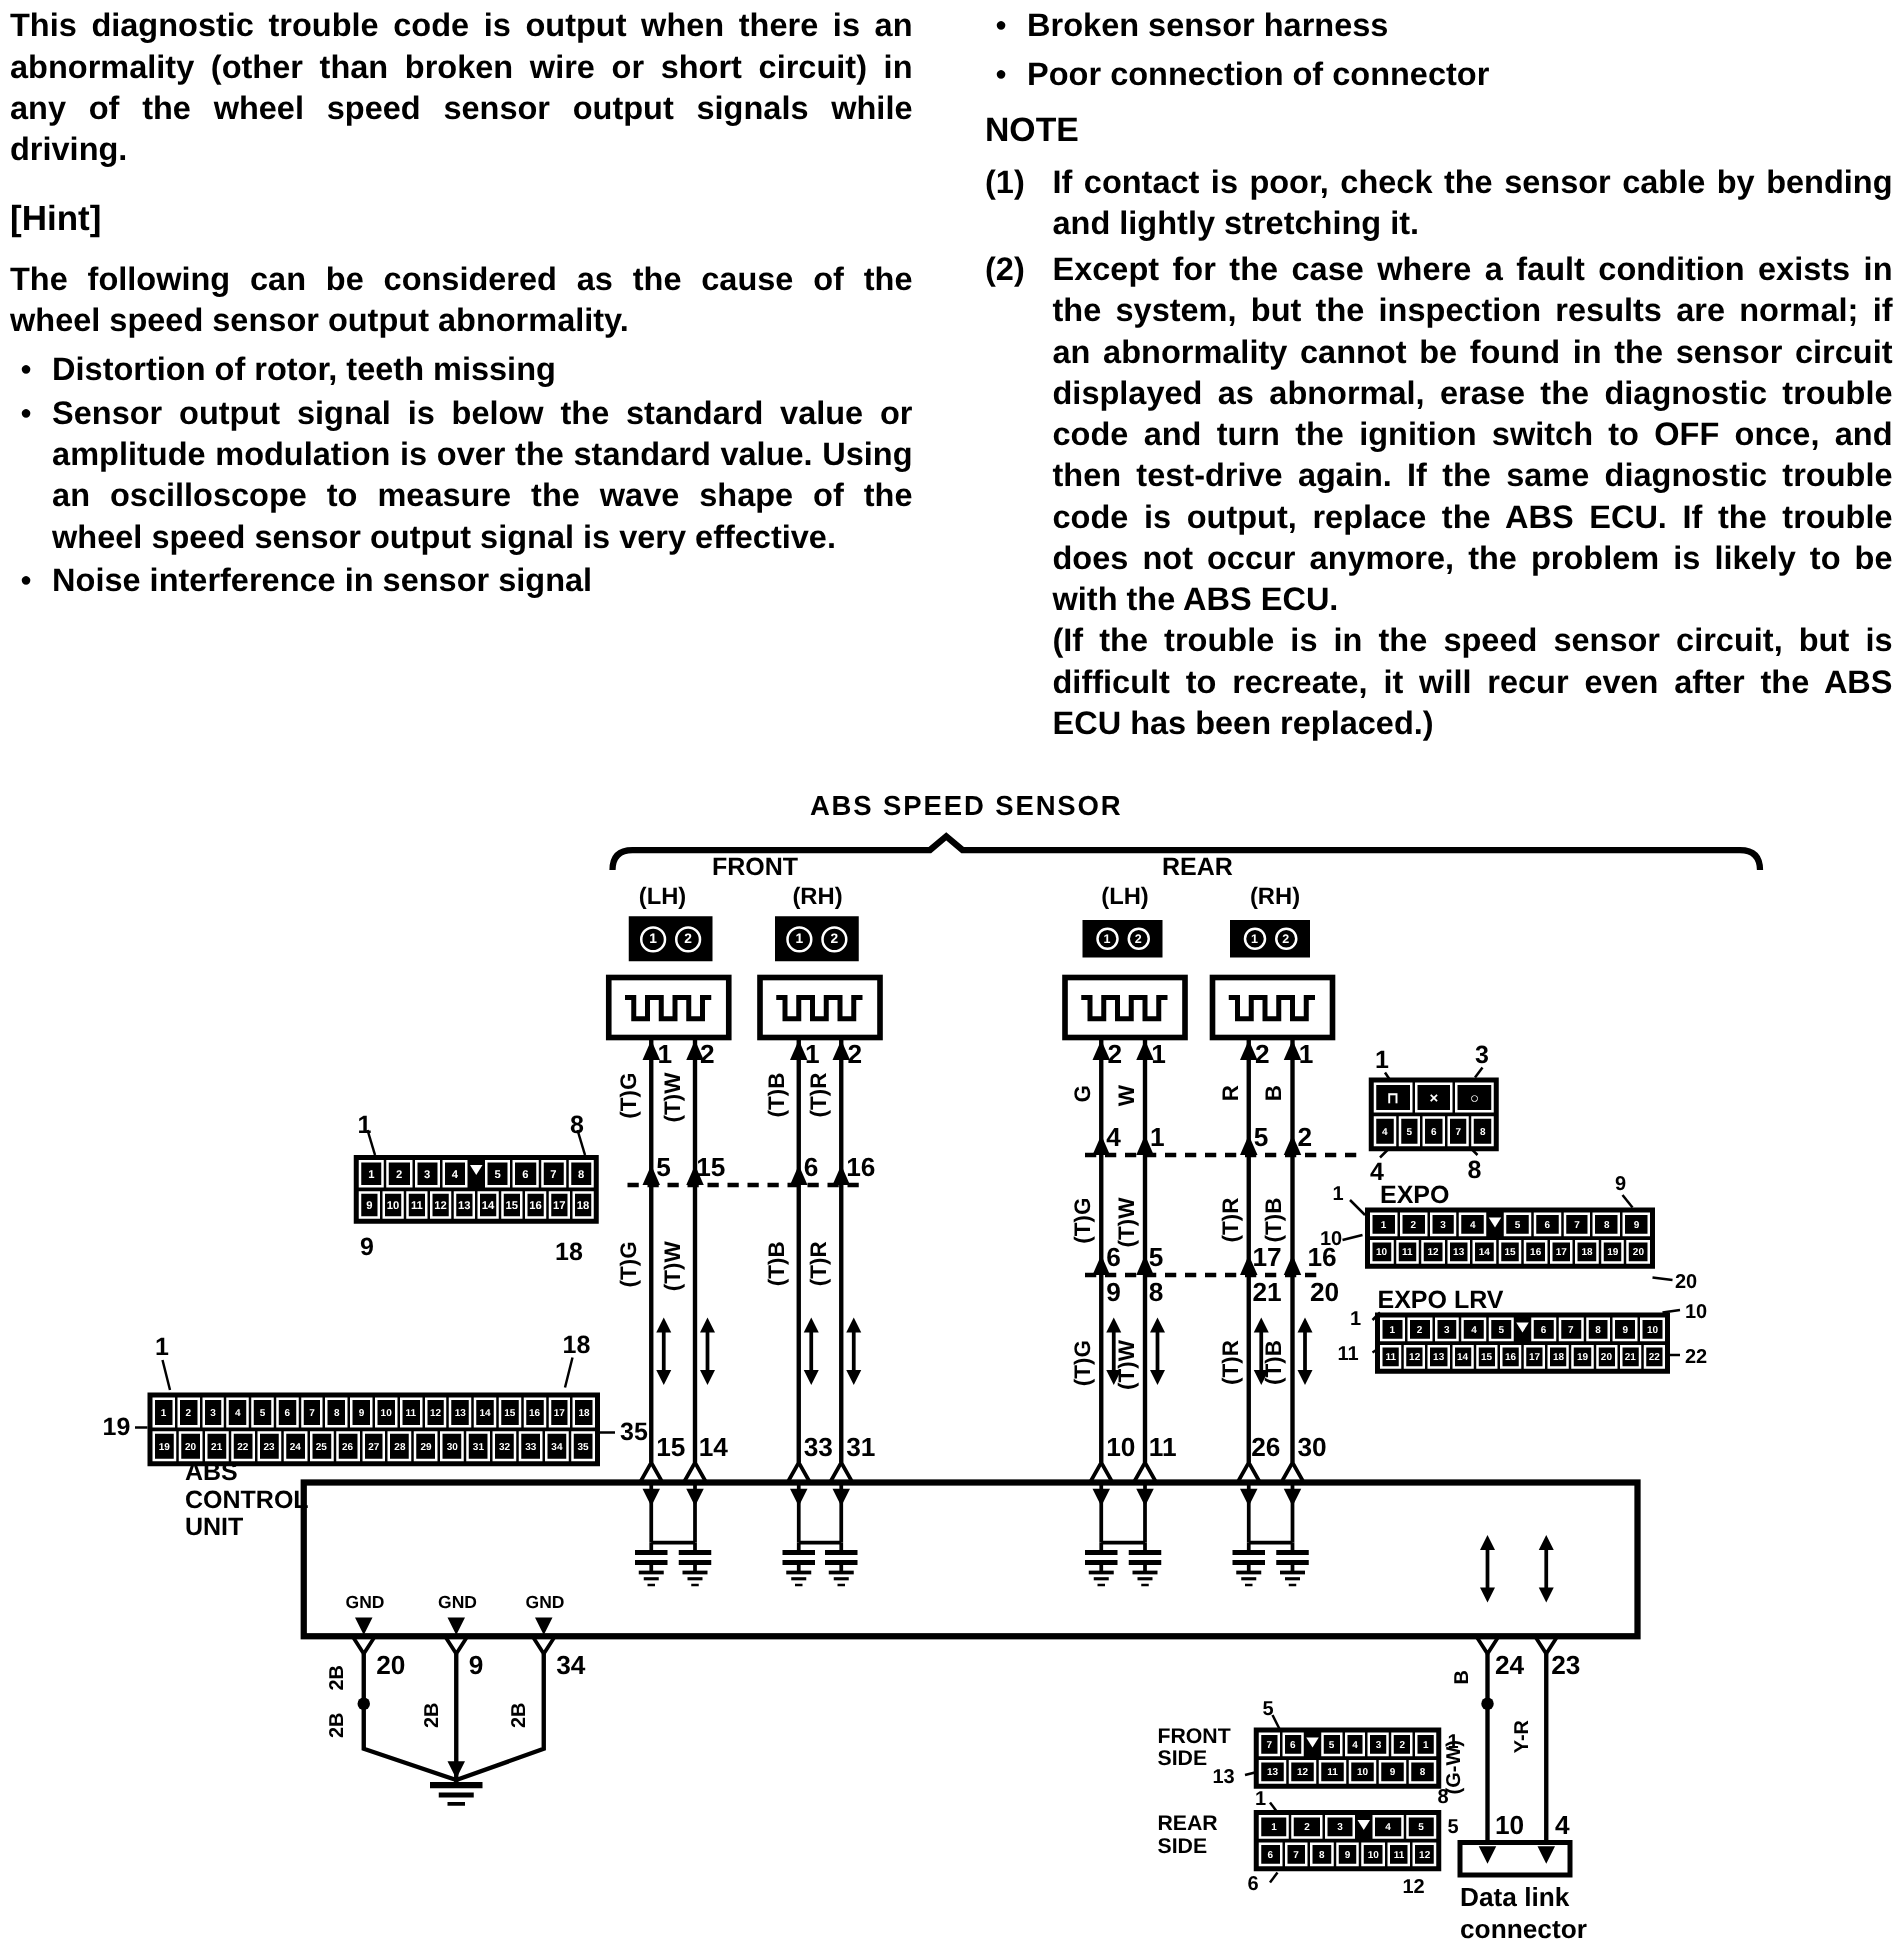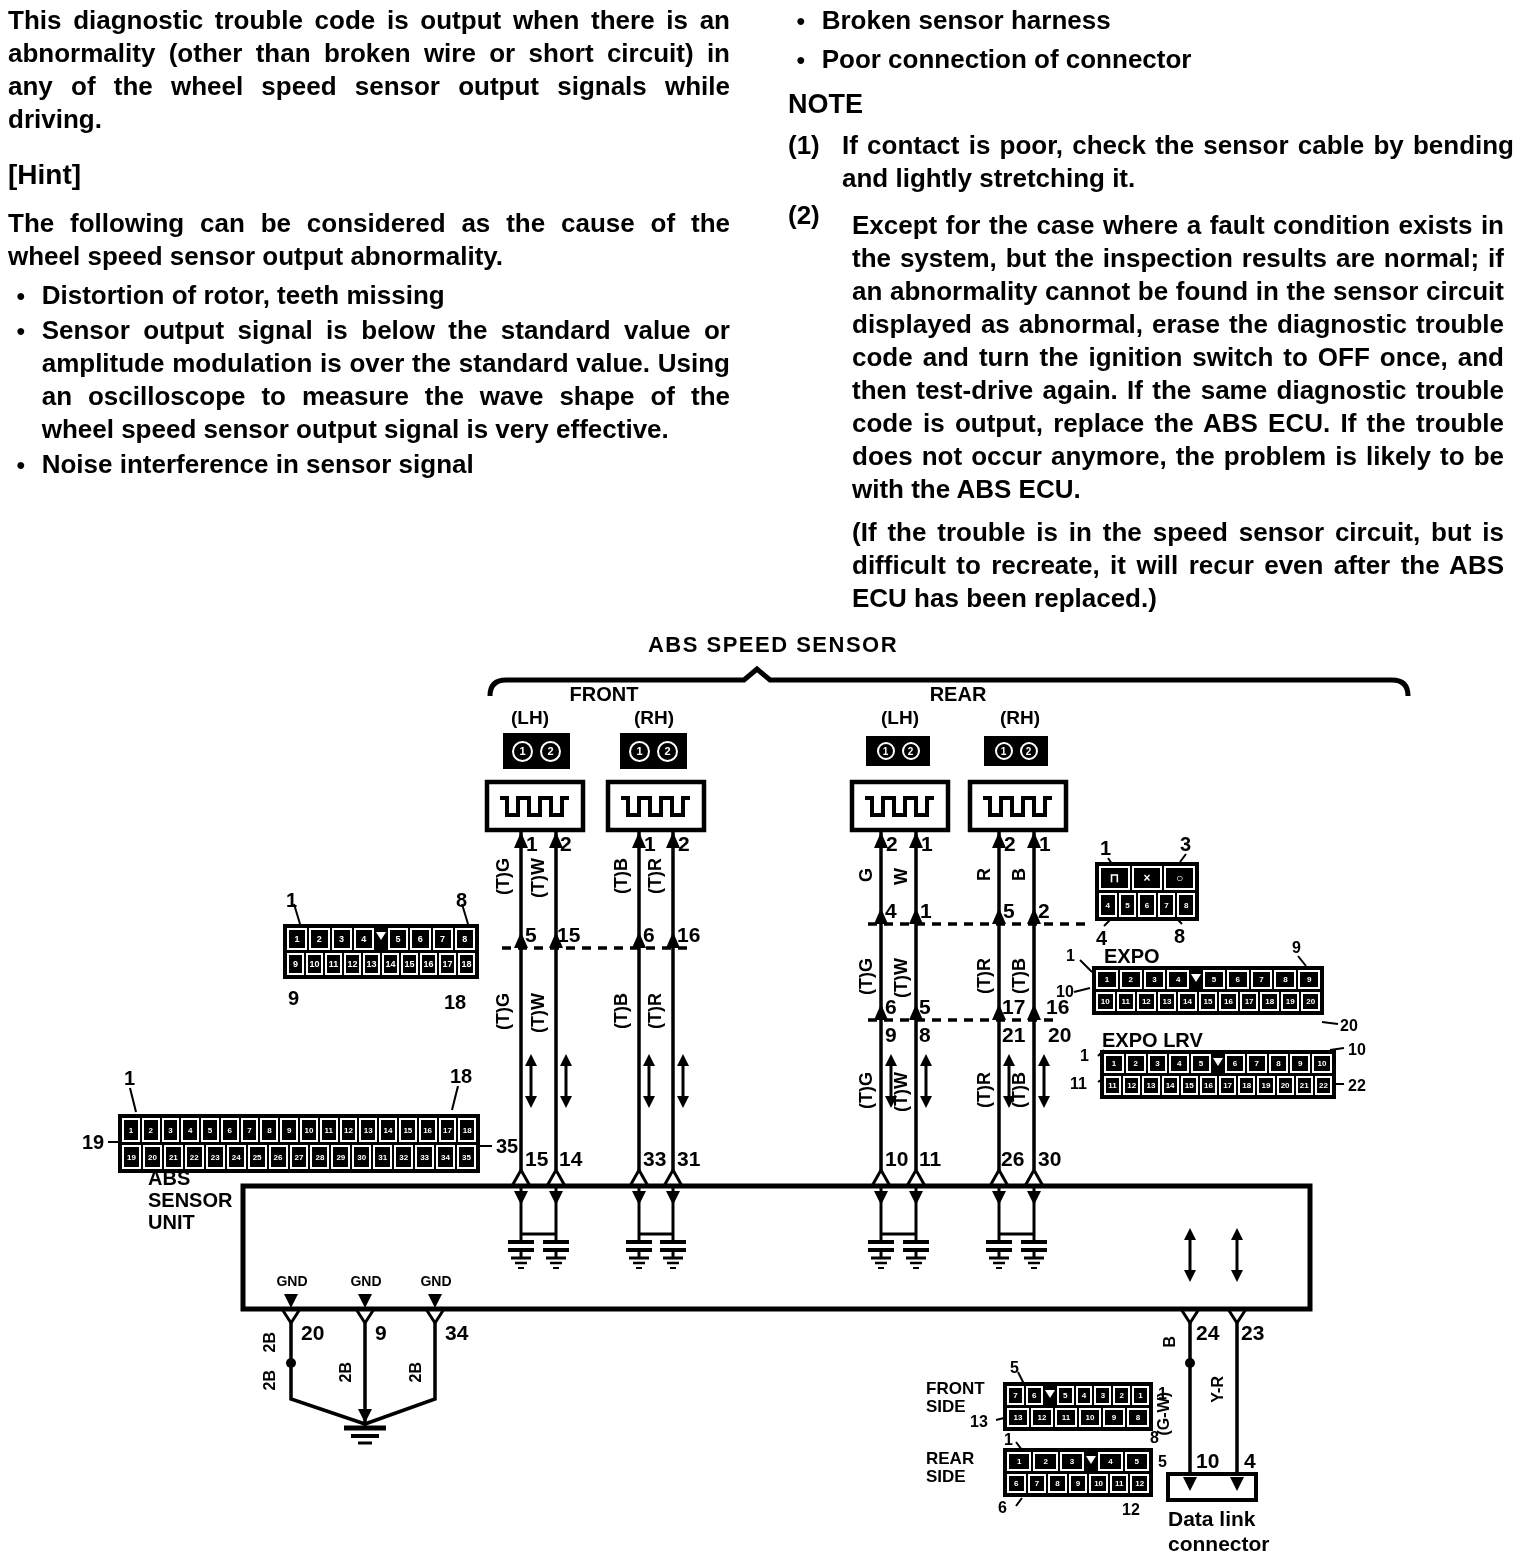--- a/index.html
+++ b/index.html
@@ -15,21 +15,21 @@
   .body-p { margin:0 0 22px; text-align:justify; }
   .intro-p { margin:0 0 6px; text-align:justify; }
   .li { display:flex; margin:0 0 2px; }
   .li::before { content:"●"; font-size:16px; line-height:33px; margin:0 16px 0 8px; flex:none; }
   .li > span { flex:1; text-align:justify; }
   #rightcol .li { margin-bottom:6px; }
   .note-h { font-size:27px; margin:12px 0 8px; }
   .note { display:flex; margin:0 0 4px; }
   .nnum { width:54px; flex:none; }
   .ntext { flex:1; text-align:justify; }
-  .ntext p { margin:10px; text-align:justify; }
+  .ntext p { margin:0; text-align:justify; }
   
   #diagram { position:absolute; left:0; top:636px; width:1520px; height:918px; }
   #wires { position:absolute; left:0; top:0; }
   .dlabel { position:absolute; font-size:21px; line-height:1; white-space:nowrap; }
   .ctr { text-align:center; }
   .f22 { font-size:22px; letter-spacing:1.5px; }
   .f20 { font-size:20px; }
   .f19 { font-size:19px; }
   .f17 { font-size:17px; line-height:18px; }
   .f16 { font-size:16px; }
@@ -393,21 +393,21 @@
         <div class="cgroup"><span class="cell h20">19</span><span class="cell h20">20</span><span class="cell h20">21</span><span class="cell h20">22</span><span class="cell h20">23</span><span class="cell h20">24</span><span class="cell h20">25</span><span class="cell h20">26</span><span class="cell h20">27</span><span class="cell h20">28</span><span class="cell h20">29</span><span class="cell h20">30</span><span class="cell h20">31</span><span class="cell h20">32</span><span class="cell h20">33</span><span class="cell h20">34</span><span class="cell h20">35</span></div>
       </div>
 </div>
 <span class="dlabel f20" style="left:124px;top:432px">1</span>
 <span class="dlabel f20" style="left:450px;top:430px">18</span>
 <span class="dlabel f20" style="left:82px;top:496px">19</span>
 <span class="dlabel f20" style="left:496px;top:500px">35</span>
 
 <div class="dlabel f20" style="left:148px;top:531px;line-height:22px">
   <div>ABS</div>
-  <div>SENSOR</div>
+  <div>CONTROL</div>
   <div>UNIT</div>
 </div>
 
 <span class="dlabel f14 ctr" style="left:276px;top:638px;width:32px">GND</span>
 <span class="dlabel f14 ctr" style="left:350px;top:638px;width:32px">GND</span>
 <span class="dlabel f14 ctr" style="left:420px;top:638px;width:32px">GND</span>
 <span class="dlabel" style="left:301px;top:686px">20</span>
 <span class="dlabel" style="left:375px;top:686px">9</span>
 <span class="dlabel" style="left:445px;top:686px">34</span>
 <span class="vlab vs" style="left:262px;top:696px">2B</span>

